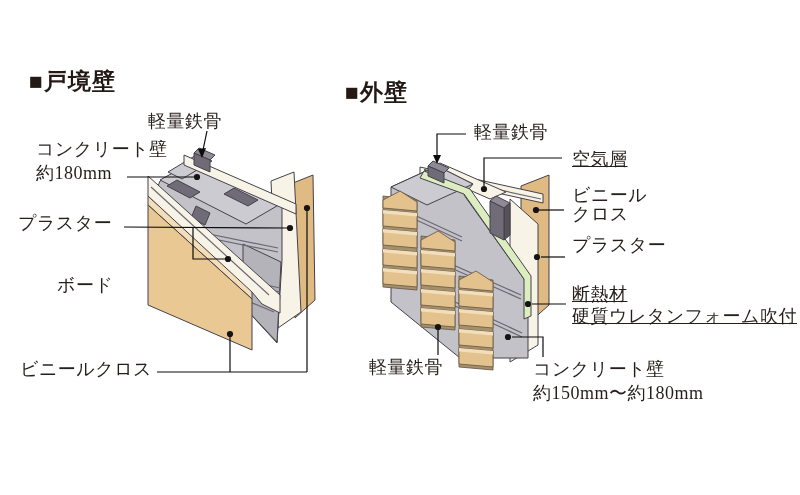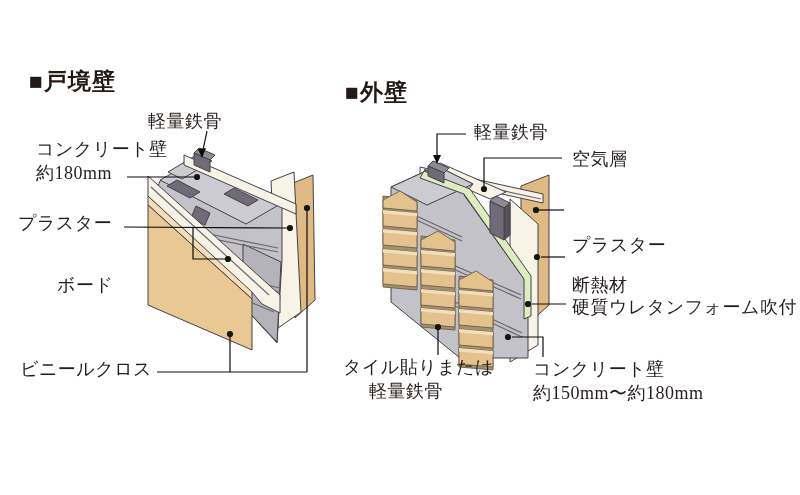--- a/index.html
+++ b/index.html
@@ -10,24 +10,24 @@
        font-weight:500;letter-spacing:0.5px;}
   .title{position:absolute;font-size:23px;font-weight:600;letter-spacing:1px;color:#241a15;}
   #t-left{left:11px;top:66px;margin-left:18px;}
   #t-right{left:345px;top:77px;text-align:center;}
   #l-steel{left:148px;top:110px;}
   #l-concrete{left:36px;top:137px;line-height:24px;}
   #l-plaster{left:18px;top:212px;line-height:22px;}
   #l-plaster .in2{display:block;padding-left:39px;margin-top:40px;}
   #l-vinyl{left:20px;top:358px;text-align:center;}
   #r-steel{left:474px;top:121px;}
-  #r-air{left:572px;top:148px;}
+  #r-air{left:572px;top:148px;text-decoration:underline;}
   #r-vinyl{left:572px;top:186px;line-height:19px;}
   #r-plaster{left:572px;top:234px;line-height:22px;}
-  #r-insul{left:572px;top:274px;line-height:22px;}
+  #r-insul{left:572px;top:283px;line-height:22px;text-decoration:underline;}
   #r-tile{left:343px;top:355px;line-height:24px;}
   #r-tile .in2{display:block;padding-left:26px;}
   #r-conc{left:533px;top:357px;line-height:24px;}
   .lbl span{display:block;}
   
   .shape{stroke:#45414a;stroke-width:1;stroke-linejoin:round;}
   .tan{fill:#e9c894;} .tanlight{fill:#f3deb9;} .tandark{fill:#dfba83;}
   .cream{fill:#f7f3e6;}
   .ctop{fill:#cbcbd1;} .ccut{fill:#c3c2c8;} .cside{fill:#b4b3b9;}
   .steel{fill:#6f6c77;} .steeltop{fill:#8d8a95;} .steelside{fill:#55525c;}
@@ -186,29 +186,32 @@
     <span>約180mm</span>
   </div>
   <div class="lbl" id="l-plaster">
     <span>プラスター</span>
     <span class="in2">ボード</span>
   </div>
   <div class="lbl" id="l-vinyl">ビニールクロス</div>
 
   <div class="lbl" id="r-steel">軽量鉄骨</div>
   <div class="lbl" id="r-air">空気層</div>
+  <div class="lbl" id="r-vinyl">
+    <span>ビニール</span>
+    <span>クロス</span>
+  </div>
   <div class="lbl" id="r-plaster">
     <span>プラスター</span>
   </div>
   <div class="lbl" id="r-insul">
     <span>断熱材</span>
     <span>硬質ウレタンフォーム吹付</span>
   </div>
   <div class="lbl" id="r-tile">
-    <span>タイル貼りまたは</span>
     <span class="in2">軽量鉄骨</span>
   </div>
   <div class="lbl" id="r-conc">
     <span>コンクリート壁</span>
     <span>約150mm〜約180mm</span>
   </div>
 
 </div>
 
 </body></html>

